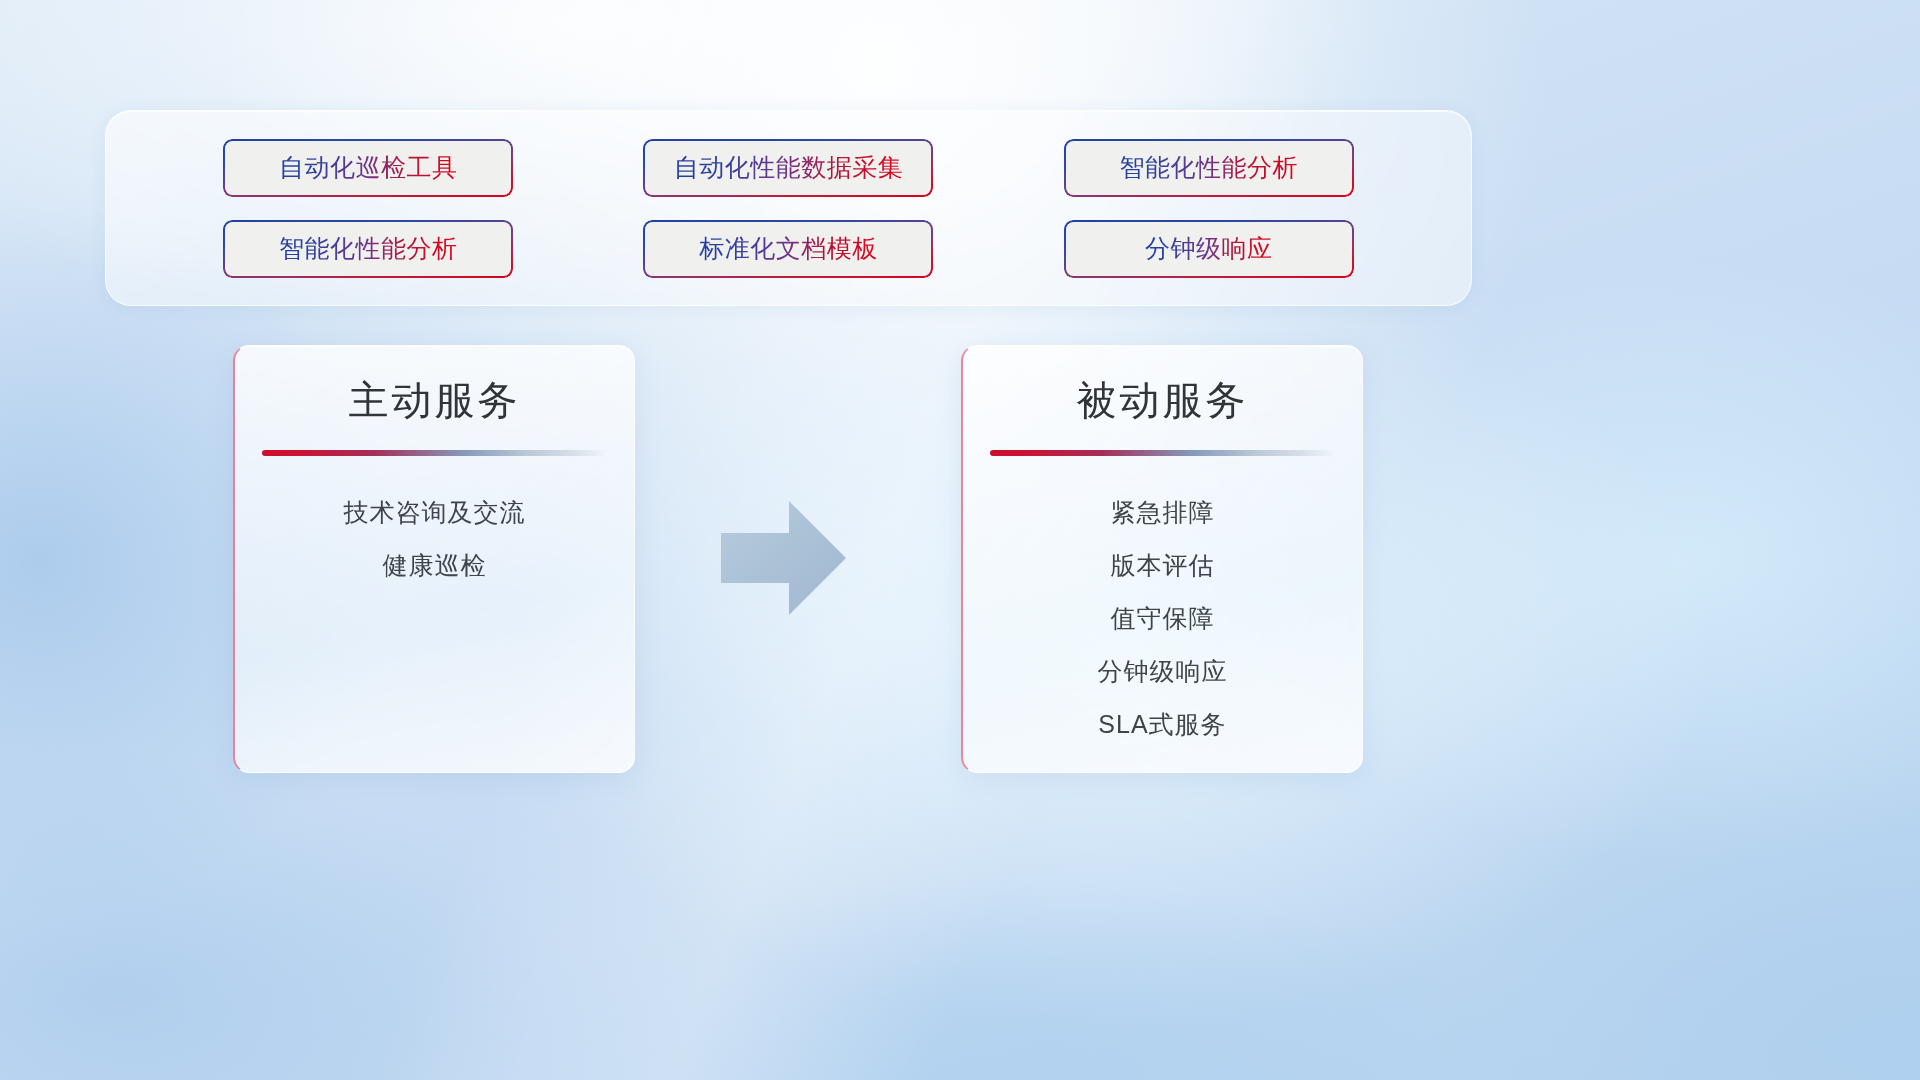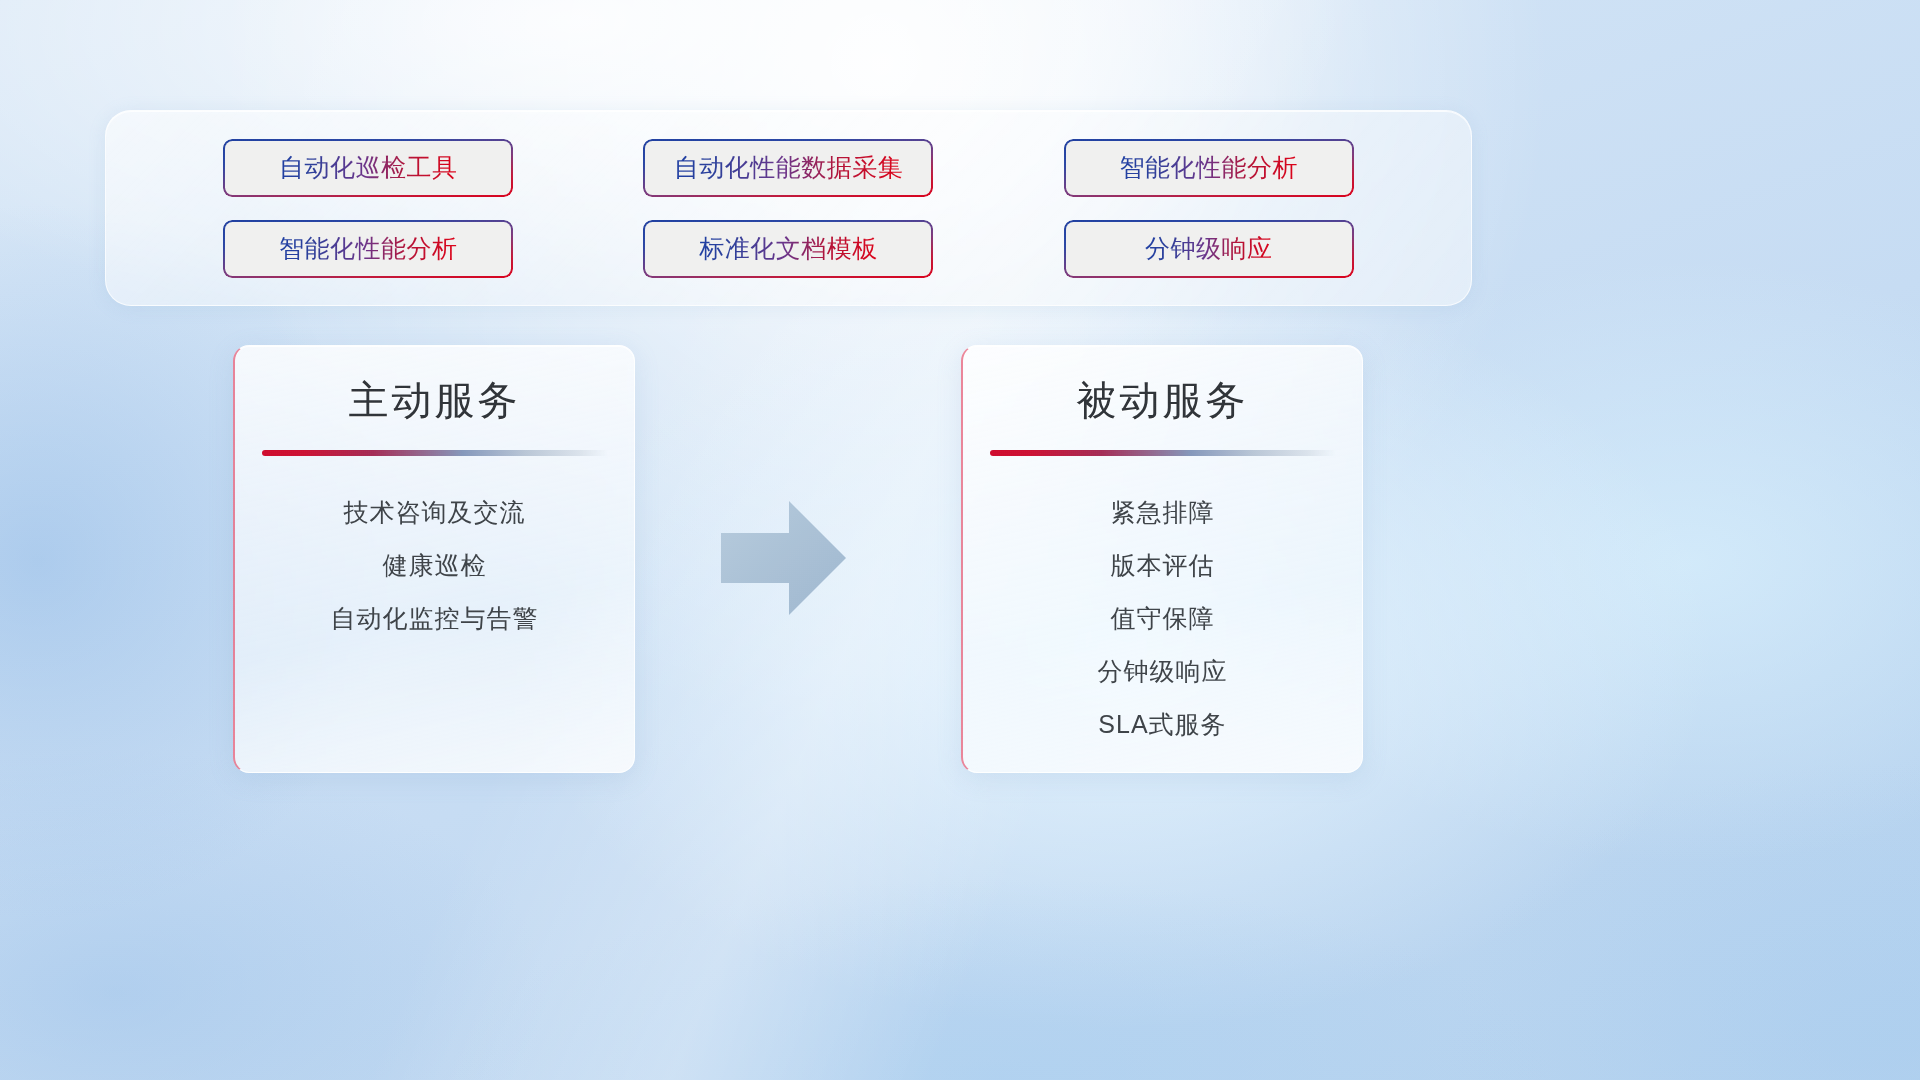--- a/index.html
+++ b/index.html
@@ -179,21 +179,20 @@
   </div>
 
 </div>
 
 <div class="svc-card" id="svc-card-active">
   <div class="svc-title">主动服务</div>
   <div class="svc-divider"></div>
   <ul class="svc-list">
     <li>技术咨询及交流</li>
     <li>健康巡检</li>
-    <li>自动化监控与告警</li>
   </ul>
 </div>
 
 <svg id="flow-arrow" viewBox="0 0 133 122" aria-hidden="true">
   <defs>
     <linearGradient id="arrowGrad" x1="0" y1="0" x2="1" y2="1">
       <stop offset="0%" stop-color="#b7cbdd"></stop>
       <stop offset="55%" stop-color="#a9c0d5"></stop>
       <stop offset="100%" stop-color="#9db7cf"></stop>
     </linearGradient>

